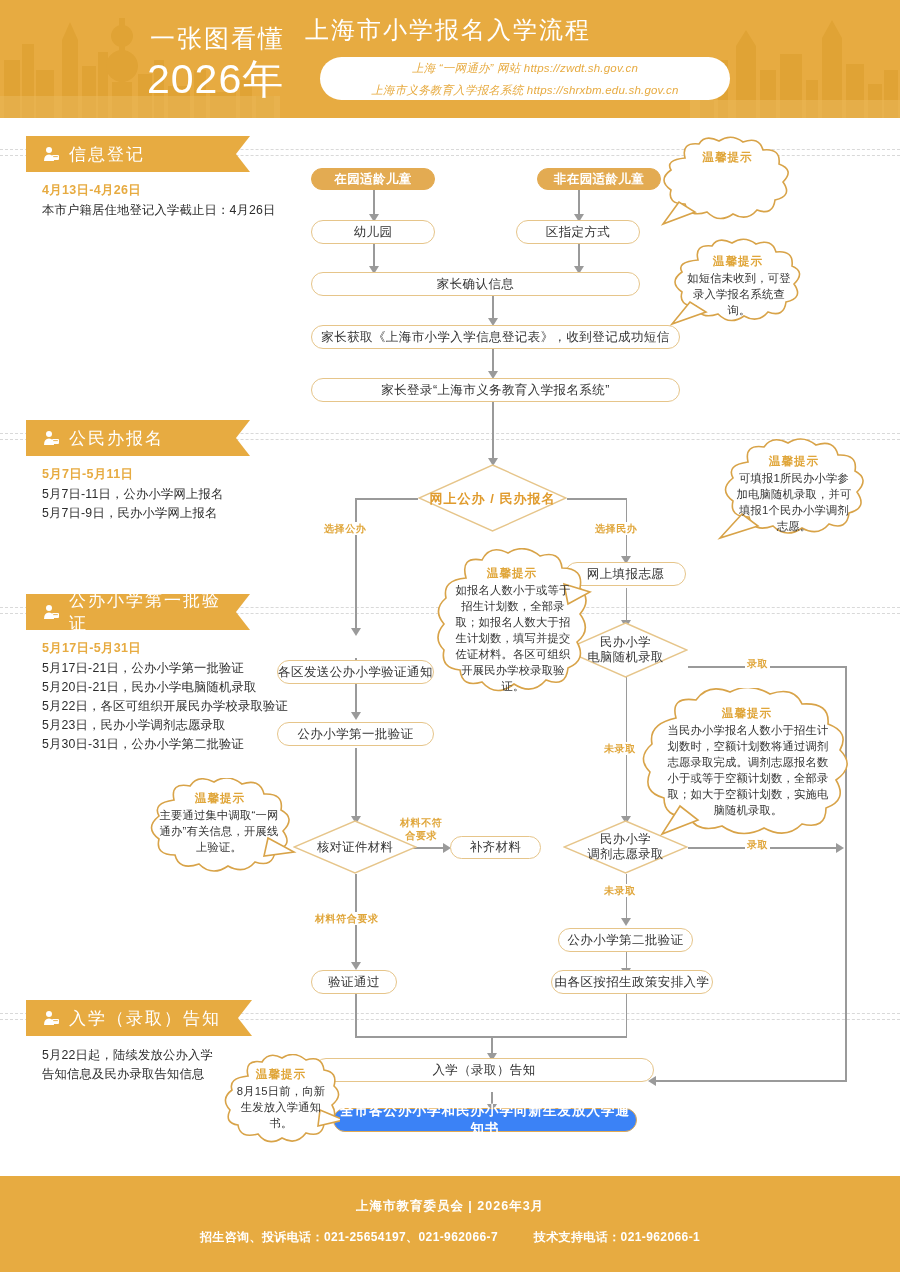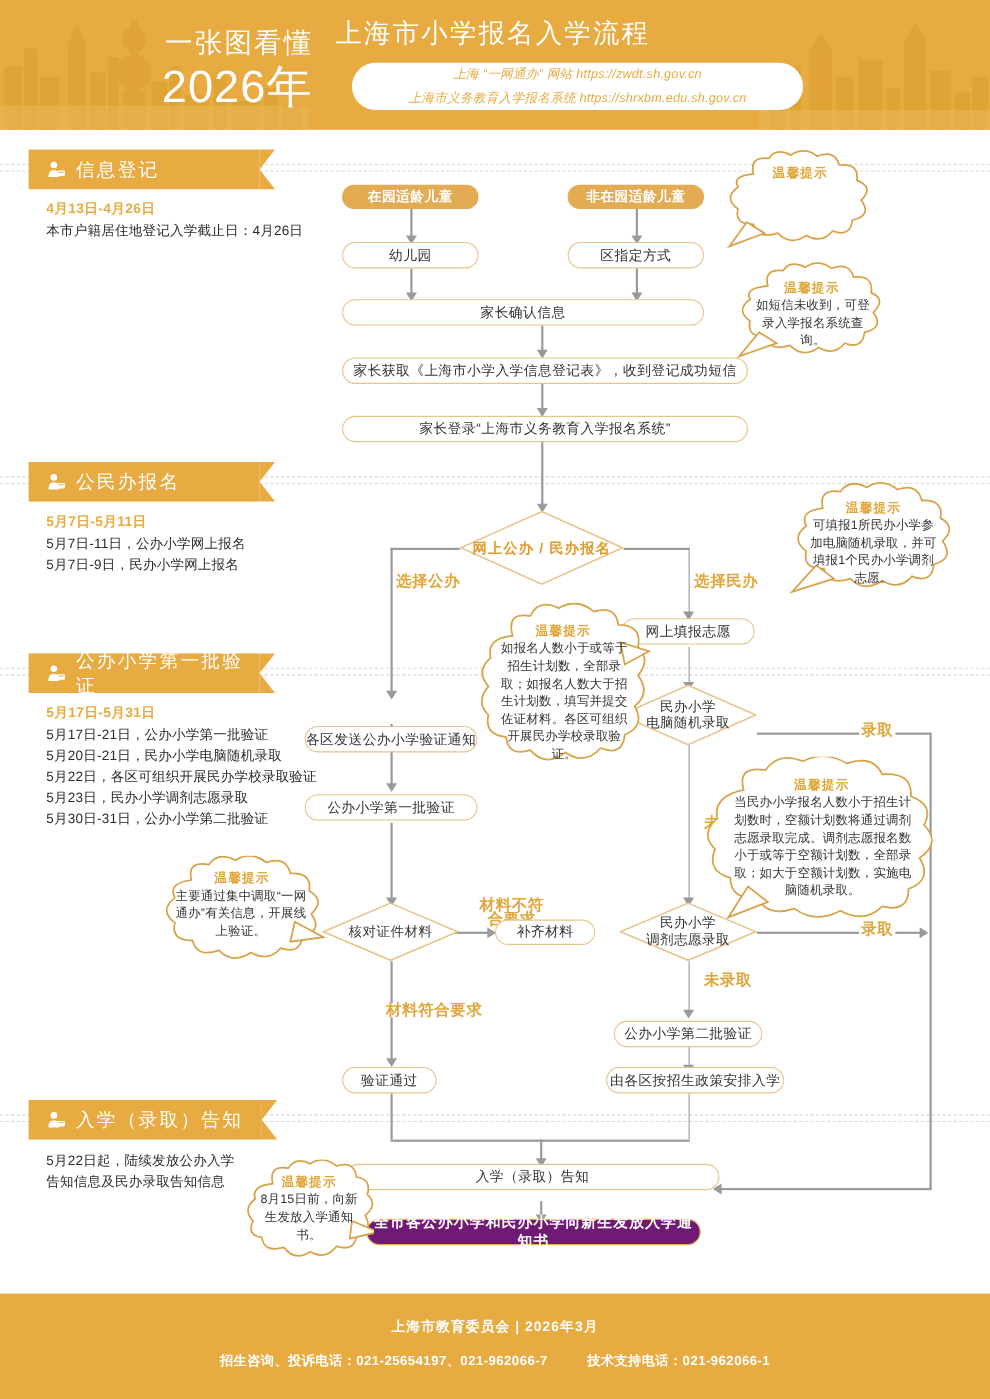--- a/index.html
+++ b/index.html
@@ -28,39 +28,39 @@
   .ico-person{width:19px;height:19px;position:relative;display:inline-block;}
   .ico-person svg{display:block;}
 
   .dates{position:absolute;font-size:12.5px;color:#e7ab41;font-weight:bold;letter-spacing:.3px;}
   .dtl{position:absolute;font-size:12.3px;color:#2b2b2b;line-height:19px;letter-spacing:.2px;}
 
   
   .node{position:absolute;box-sizing:border-box;border:1.4px solid #e6c58a;border-radius:18px;background:#fff;
         display:flex;align-items:center;justify-content:center;font-size:12.5px;color:#333;letter-spacing:.4px;text-align:center;}
   .node.solid{background:#e3ab52;border-color:#e3ab52;color:#fff;font-weight:bold;}
-  .node.solidbig{background:#701a75;border-color:#e3ab52;color:#fff;font-weight:bold;font-size:13.5px;letter-spacing:1px;}
+  .node.solidbig{background:#3b82f6;border-color:#e3ab52;color:#fff;font-weight:bold;font-size:13.5px;letter-spacing:1px;}
 
   
   .dia{position:absolute;}
   .dia .shape{position:absolute;left:0;top:0;width:100%;height:100%;}
   .dia .lbl{position:absolute;left:0;top:0;width:100%;height:100%;display:flex;align-items:center;justify-content:center;
             text-align:center;font-size:12.3px;color:#333;line-height:15px;letter-spacing:.4px;}
   .dia.accent .lbl{color:#e09b2d;font-weight:bold;font-size:13px;letter-spacing:1px;}
 
   
   .ln{position:absolute;background:#9a9a9a;}
   .vl{width:1.6px;}
   .hl{height:1.6px;}
   .arw{position:absolute;width:0;height:0;}
   .arw.down{border-left:5px solid transparent;border-right:5px solid transparent;border-top:8px solid #9a9a9a;}
   .arw.right{border-top:5px solid transparent;border-bottom:5px solid transparent;border-left:8px solid #9a9a9a;}
   .arw.left{border-top:5px solid transparent;border-bottom:5px solid transparent;border-right:8px solid #9a9a9a;}
 
-  .elbl{position:absolute;font-size:14px;color:#e0a63a;font-weight:bold;letter-spacing:.6px;line-height:13px;background:#fff;padding:0 2px;margin-left:36px;}
+  .elbl{position:absolute;font-size:10px;color:#e0a63a;font-weight:bold;letter-spacing:.6px;line-height:13px;background:#fff;padding:0 2px;}
 
   
   .cloud{position:absolute;}
   .cloud svg{position:absolute;left:0;top:0;}
   .cloud .ct{position:absolute;text-align:center;font-size:11.3px;color:#333;line-height:16px;letter-spacing:.2px;}
   .cloud .ch{position:absolute;width:100%;text-align:center;font-size:11.6px;color:#e0a63a;font-weight:bold;letter-spacing:1px;}
 
   
   .footer{position:absolute;left:0;bottom:0;width:900px;height:96px;background:#e7ab41;}
   .footer .f1{position:absolute;top:22px;width:900px;text-align:center;color:#fff;font-size:12.5px;font-weight:bold;letter-spacing:1px;}
@@ -279,21 +279,21 @@
   <div class="ln vl" style="left:491px;top:1036px;height:22px;"></div>
   <div class="arw down" style="left:486.5px;top:1053px;"></div>
 
   <div class="ln hl" style="left:655px;top:1080px;width:192px;"></div>
   <div class="arw left" style="left:648px;top:1075.5px;"></div>
 
   <div class="ln vl" style="left:491px;top:1092px;height:16px;"></div>
   <div class="arw down" style="left:486.5px;top:1104px;"></div>
 
   <div class="node solid" style="left:311px;top:168px;width:124px;height:22px;">在园适龄儿童</div>
-  <div class="node solid" style="left:516px;top:168px;width:124px;height:22px;">非在园适龄儿童</div>
+  <div class="node solid" style="left:537px;top:168px;width:124px;height:22px;">非在园适龄儿童</div>
 
   <div class="node" style="left:311px;top:220px;width:124px;height:24px;">幼儿园</div>
   <div class="node" style="left:516px;top:220px;width:124px;height:24px;">区指定方式</div>
 
   <div class="node" style="left:311px;top:272px;width:329px;height:24px;">家长确认信息</div>
   <div class="node" style="left:311px;top:325px;width:369px;height:24px;">家长获取《上海市小学入学信息登记表》，收到登记成功短信</div>
   <div class="node" style="left:311px;top:378px;width:369px;height:24px;">家长登录“上海市义务教育入学报名系统”</div>
 
   <div class="dia accent" style="left:418px;top:464px;width:149px;height:68px;">
     <svg class="shape" width="149" height="68" viewBox="0 0 149 68">

